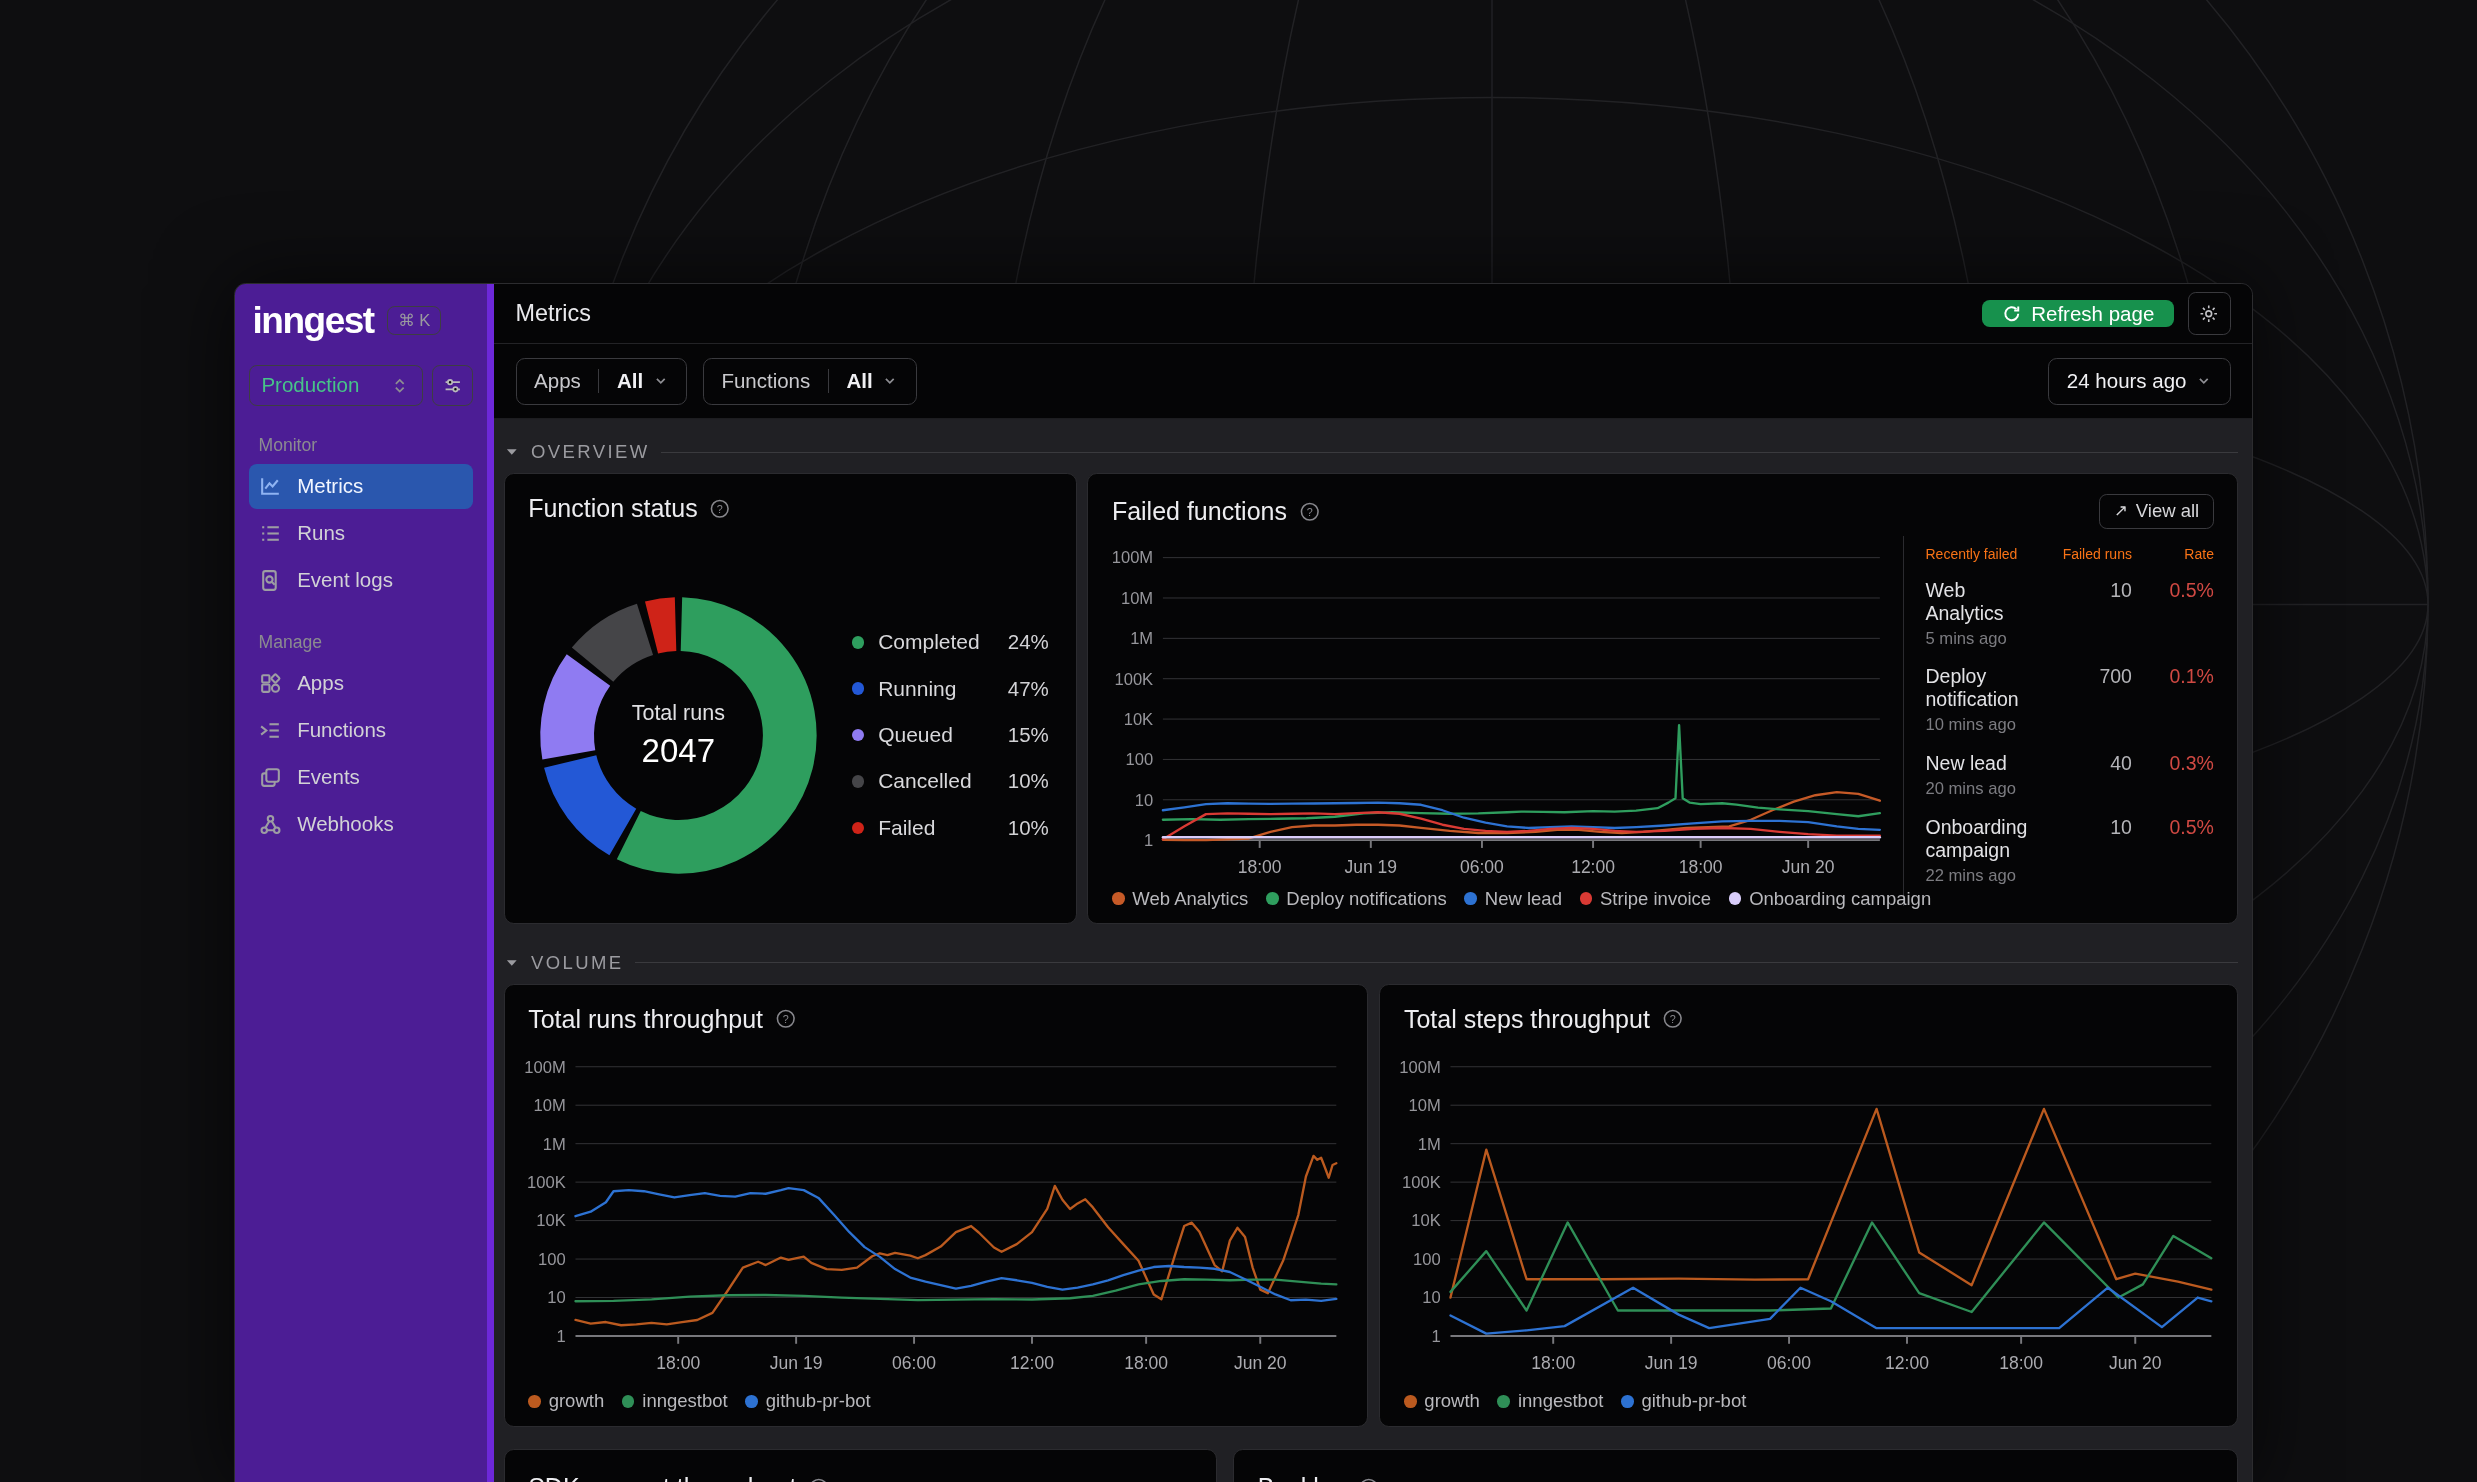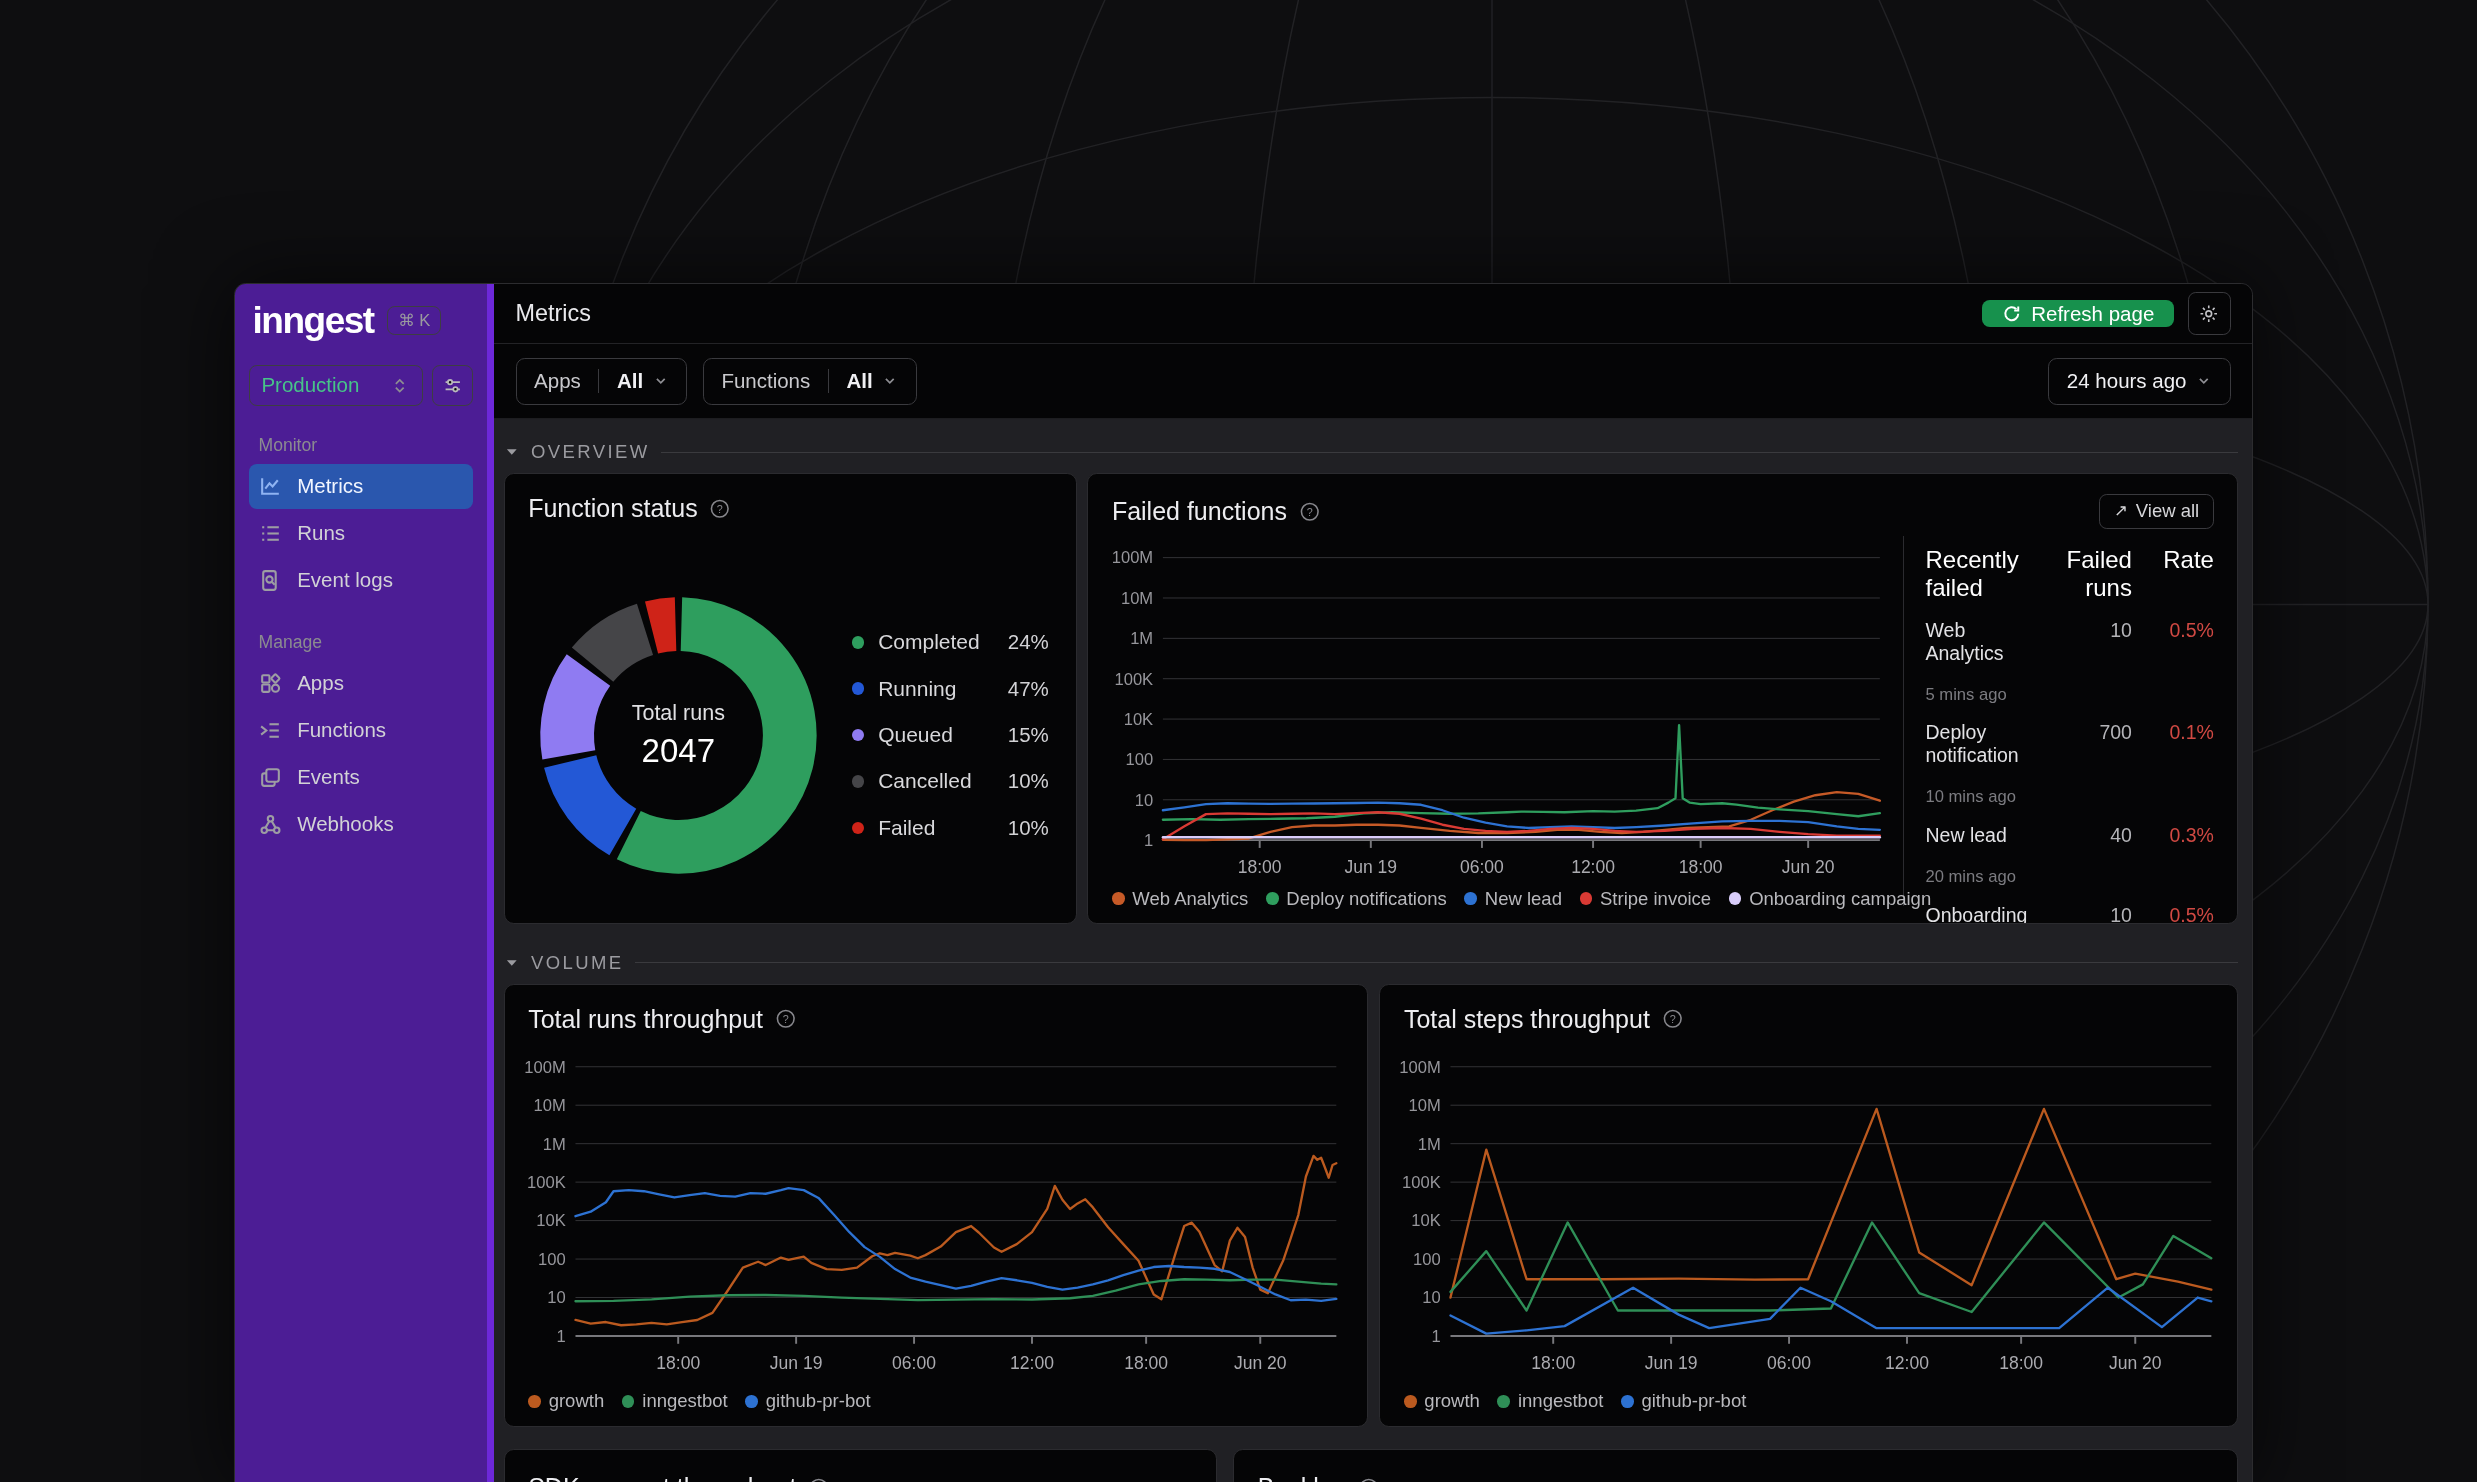--- a/index.html
+++ b/index.html
@@ -67,27 +67,27 @@
   #donut-legend { position:absolute; left:347px; top:156px; right:27px; display:flex;
     flex-direction:column; gap:22.4px; }
   .dl-row { display:flex; align-items:center; gap:13.7px; }
   .dl-row i { width:12.7px; height:12.7px; border-radius:50%; }
   .dl-row .n { flex:1; color:#d8d8db; font-size:21px; }
   .dl-row .p { color:#d2d2d5; font-size:20.5px; }
   
   #ff-divider { position:absolute; left:815px; top:62px; bottom:17.6px; width:1px; background:#2b2b2f; }
   #ff-legend { position:absolute; left:23.4px; bottom:13.7px; }
   #rf-table { position:absolute; left:837px; right:23.4px; top:72px; }
-  .rf-head { display:flex; color:#ffffff; font-size:24px;justify-content:center; }
+  .rf-head { display:flex; color:#f97316; font-size:14px;justify-content:center; }
   .rf-row { display:flex; margin-top:16.6px; }
   .rf-c1 { flex:1; min-width:0; }
   .rf-c2 { width:98px; text-align:right; }
   .rf-c3 { width:82px; text-align:right; }
   .rf-row .nm { color:#e2e2e5; font-size:19.5px; }
-  .rf-row .tm { color:#7c7c81; font-size:16.6px; margin-top:20px; }
+  .rf-row .tm { color:#7c7c81; font-size:16.6px; margin-top:4px; }
   .rf-row .rn { color:#b4b4b8; font-size:19.5px; }
   .rf-row .rt { color:#d04943; font-size:19.5px; }
   .pill-sm { display:flex; align-items:center; gap:7.8px; border:1px solid #3a3a3e;
     border-radius:7.8px; height:35px; padding:0 13.7px; color:#d6d6d9; font-size:18.5px; }
   .chart-svg { position:absolute; }
   .vol-legend { position:absolute; left:23.4px; bottom:13.7px; }
 </style>
 </head>
 <body>
 

